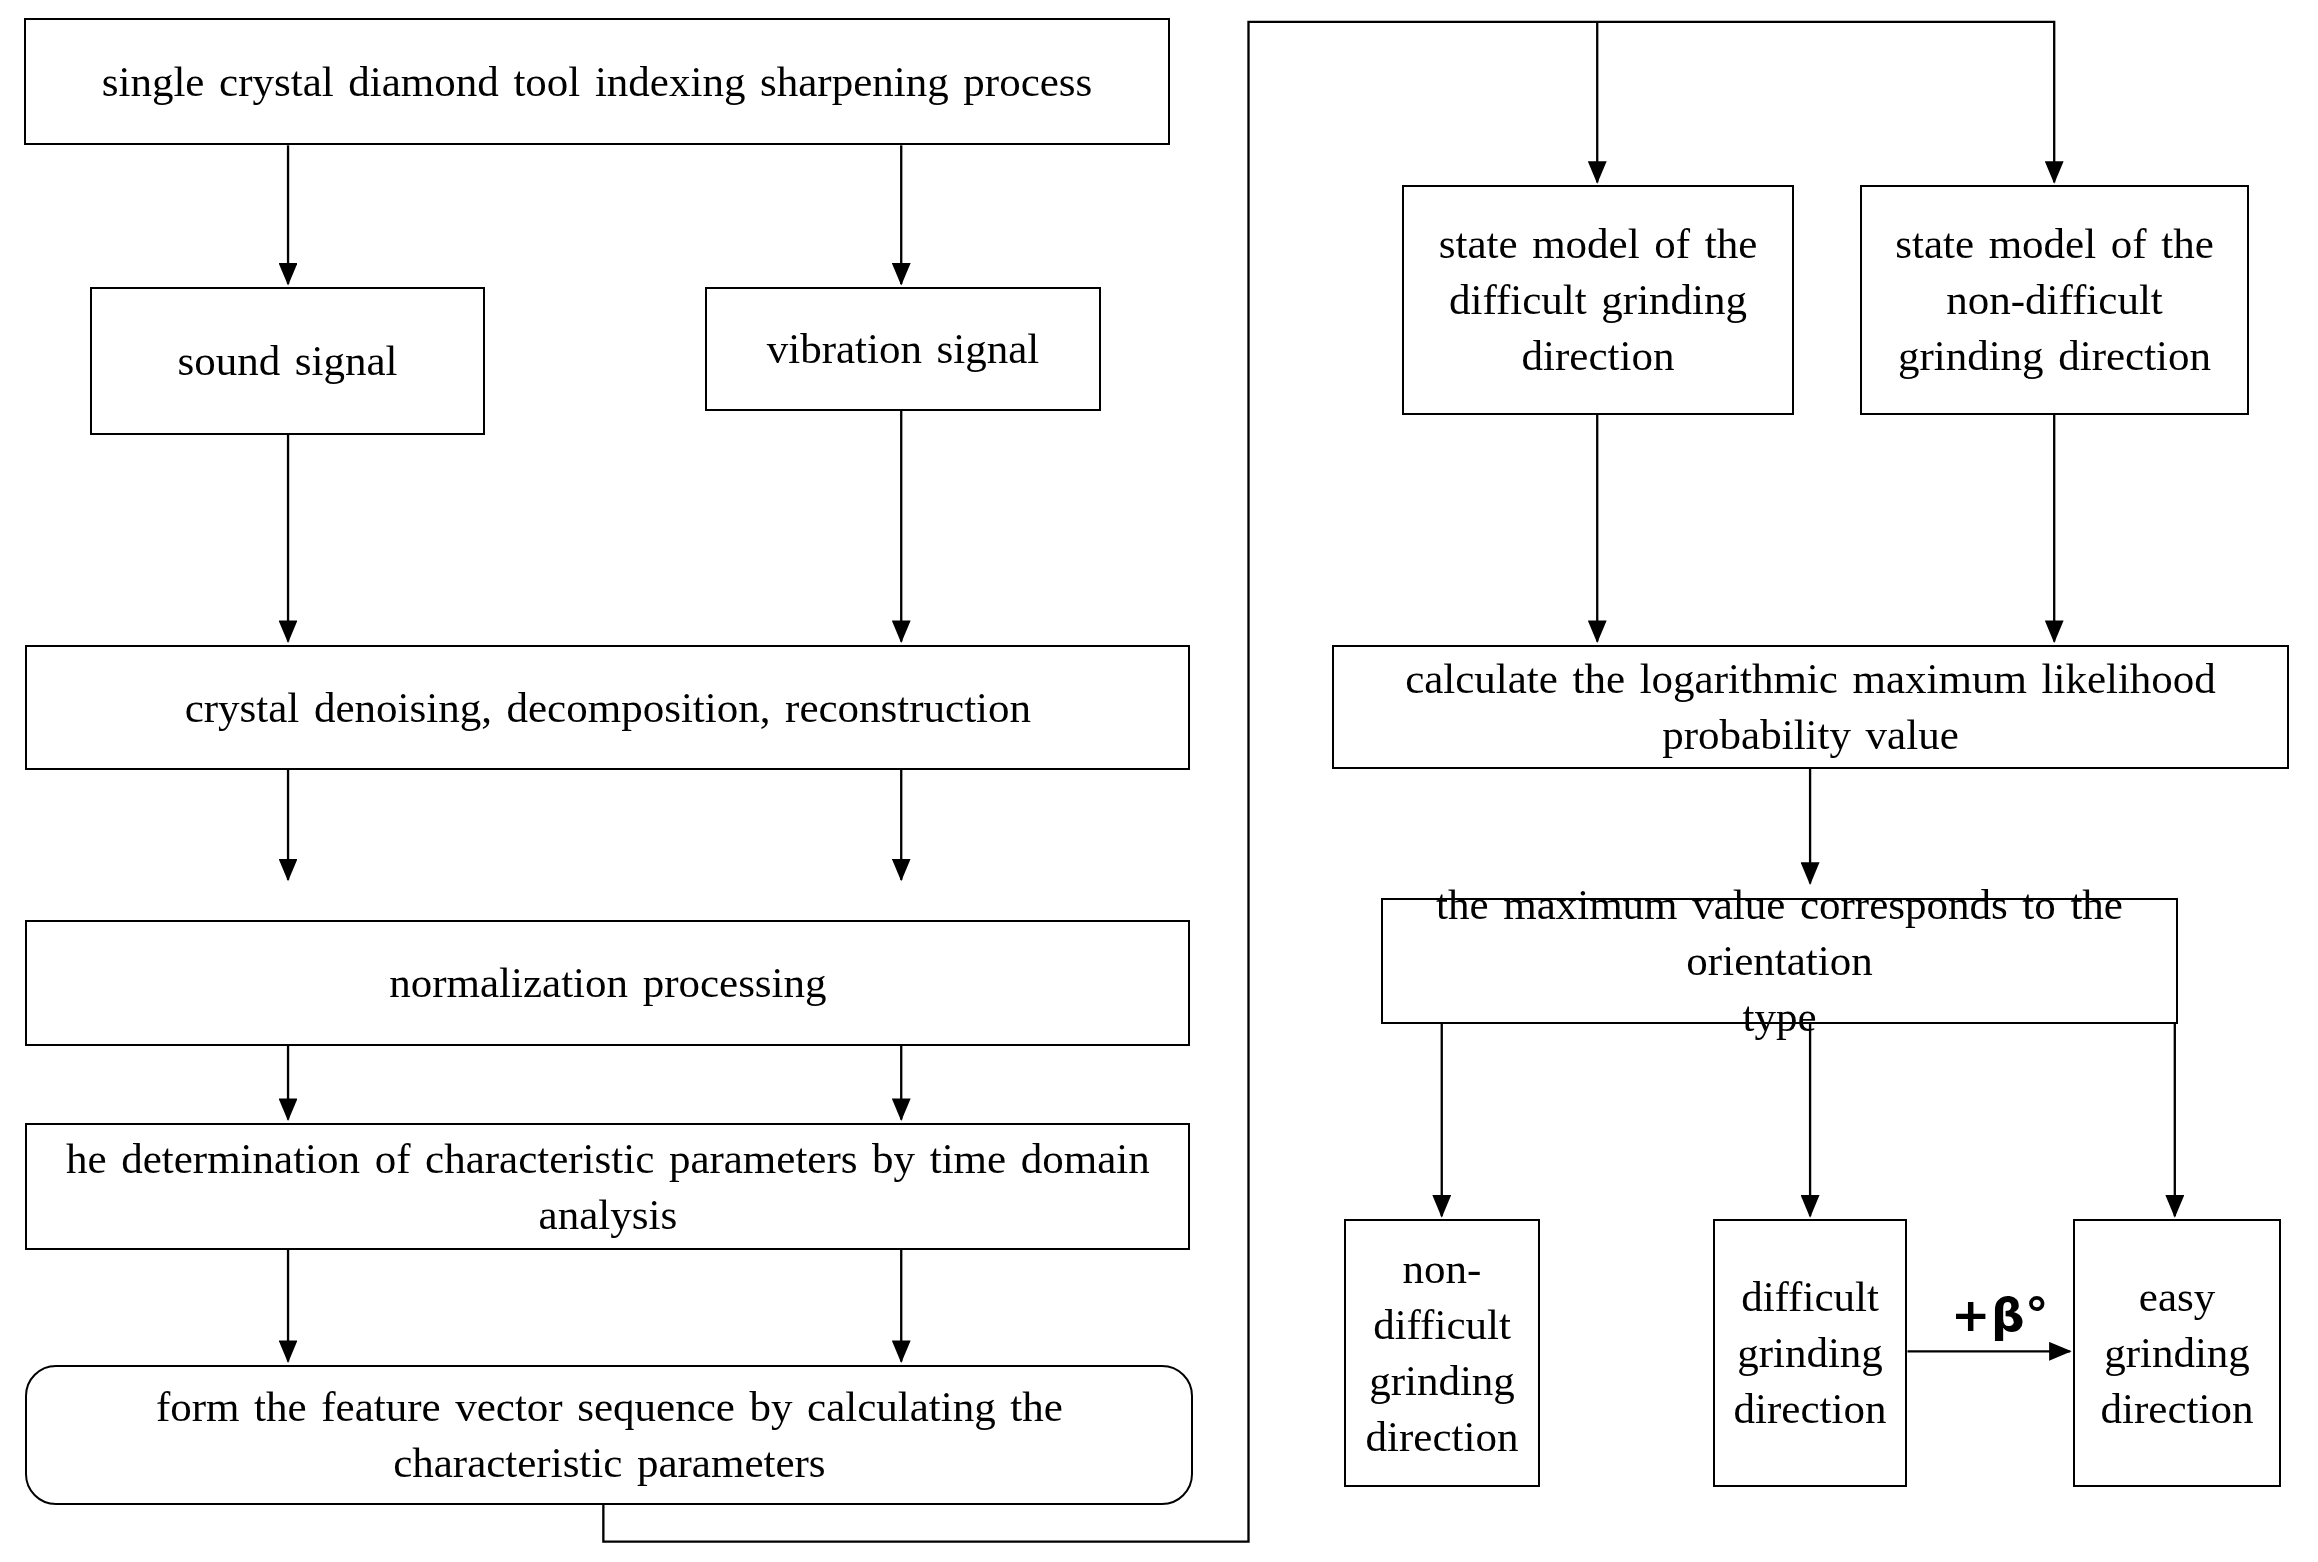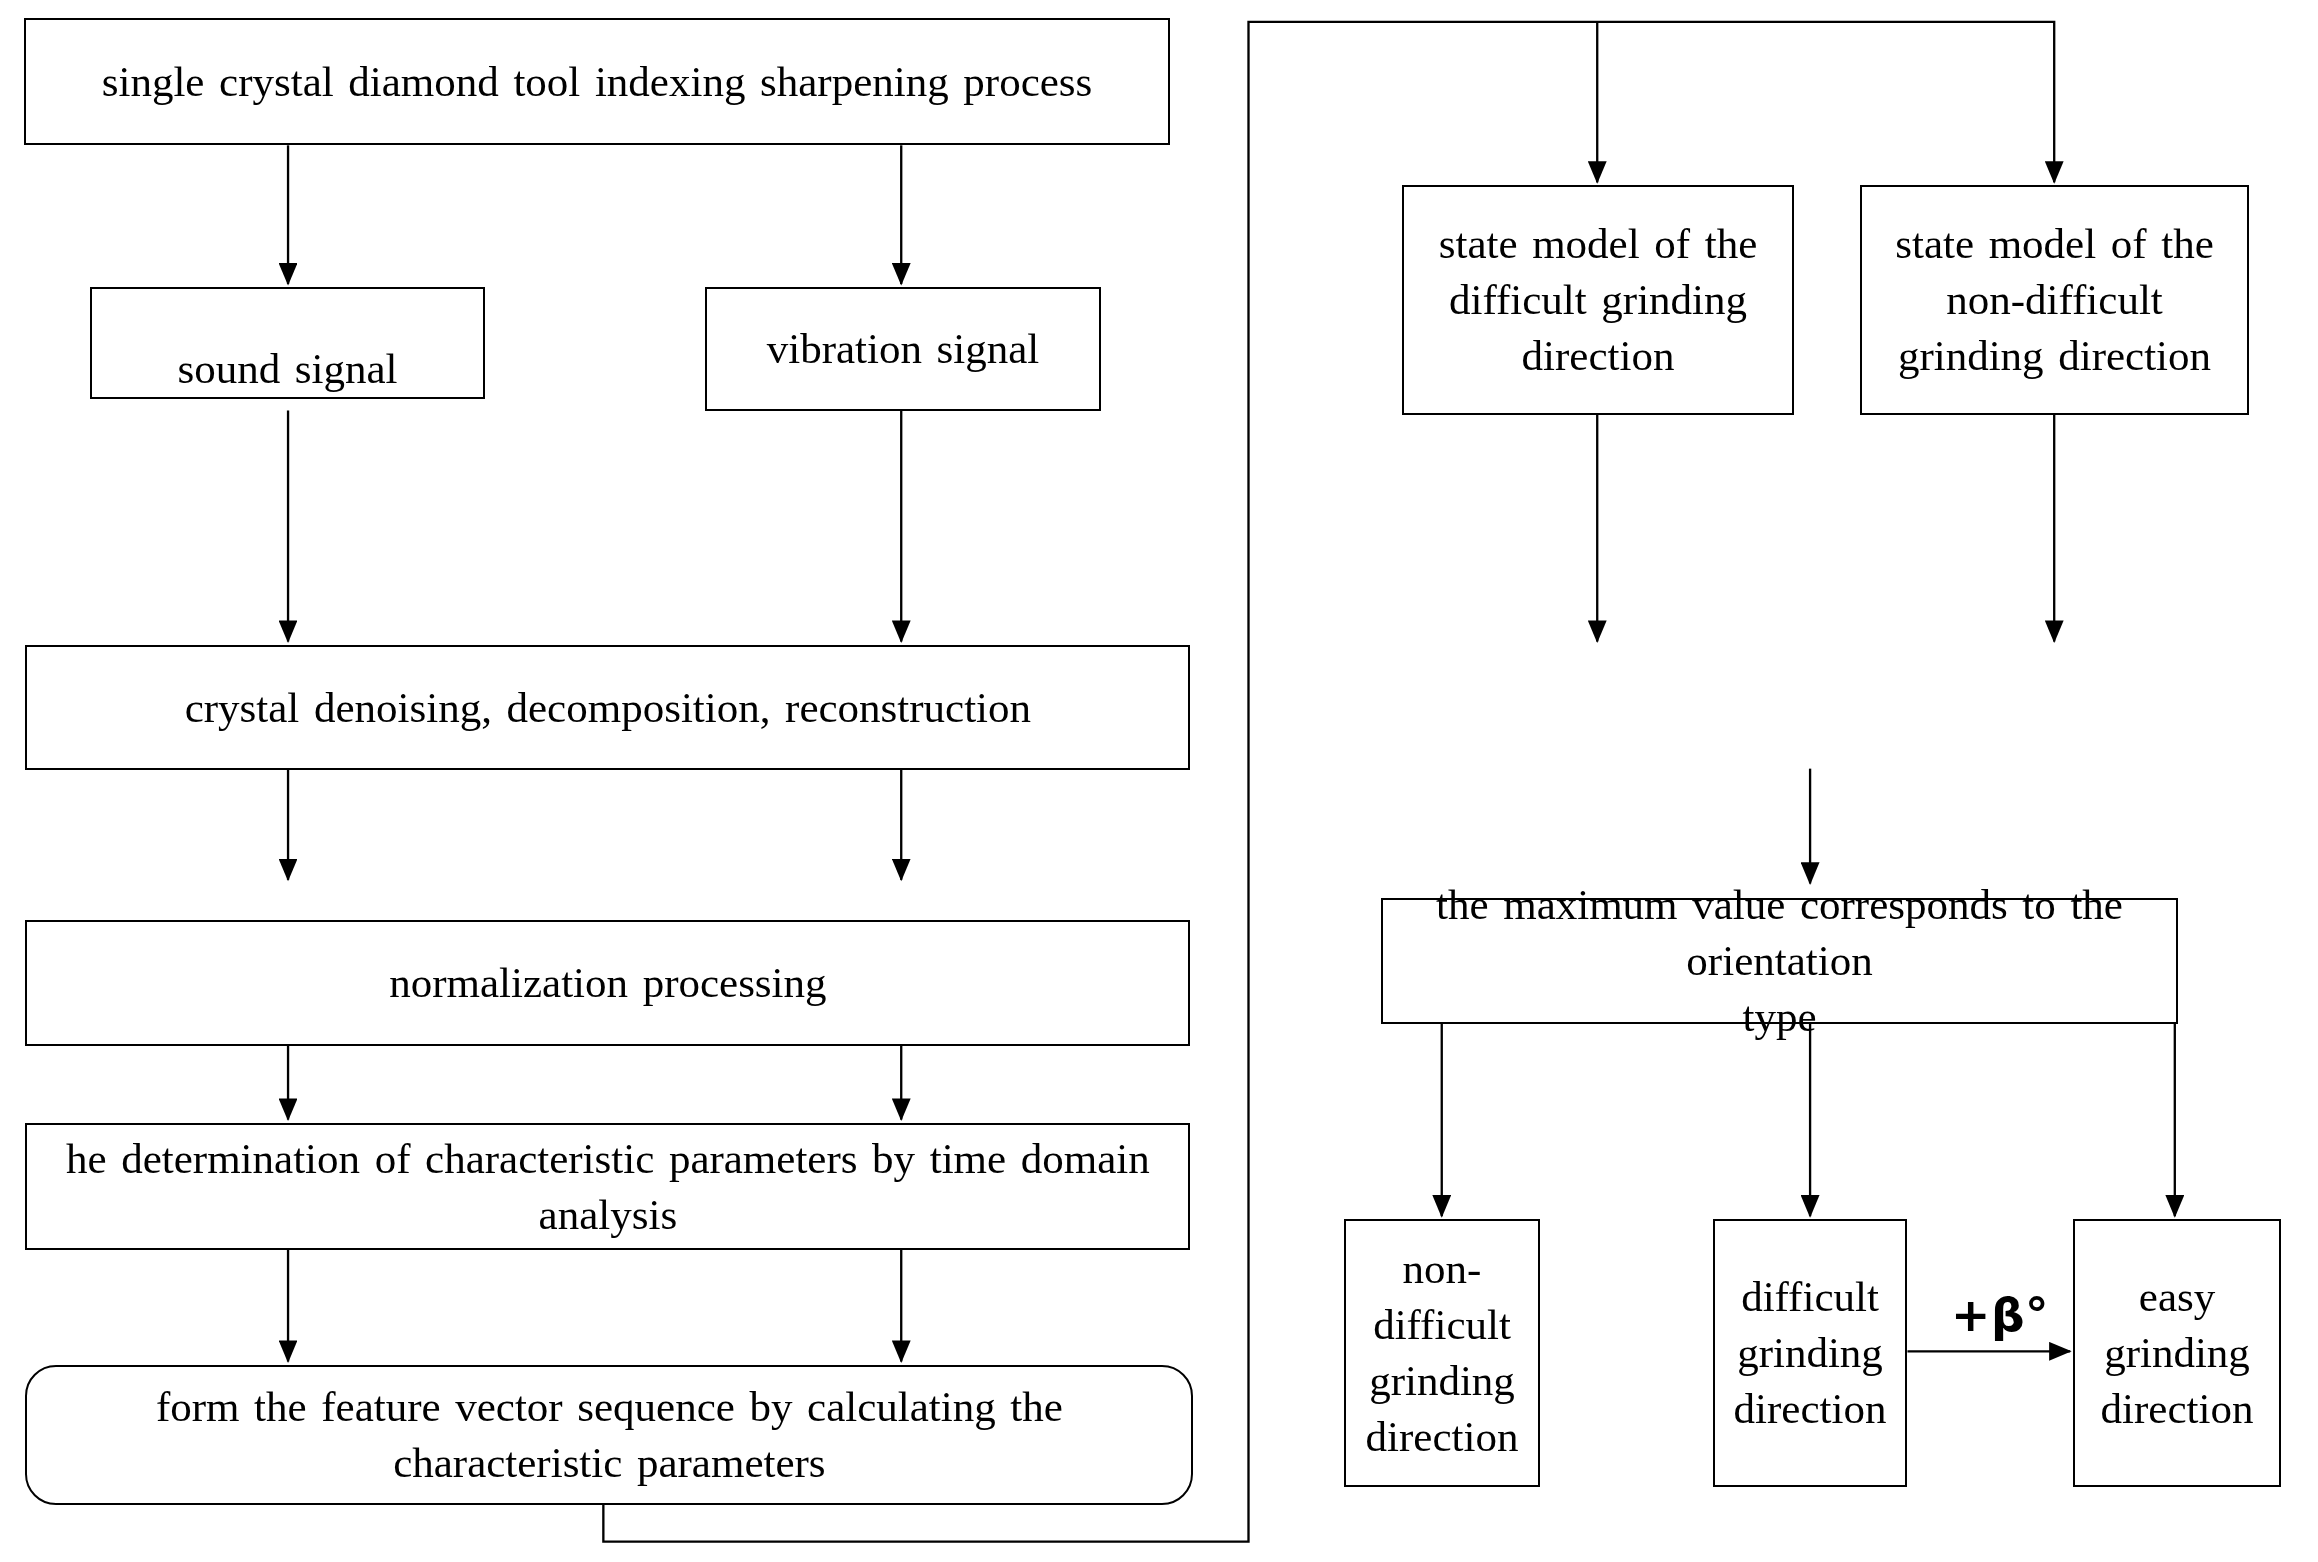--- a/index.html
+++ b/index.html
@@ -40,21 +40,21 @@
     font-size: 43px;
   }
   .node .txt {
     white-space: pre-line;
     line-height: 1.3;
     word-spacing: 0.09em;
     padding: 0 7.3px;
   }
   
   #n-sharpening      { left: 24px;   top: 18px;   width: 1146px; height: 127px; }
-  #n-sound           { left: 90px;  top: 287px;  width: 395px;  height: 112px; align-items: flex-end; }
+  #n-sound           { left: 90px;  top: 287px;  width: 395px;  height: 148px; }
   #n-vibration       { left: 705px;  top: 287px;  width: 396px;  height: 124px; }
   #n-wavelet         { left: 25.4px;   top: 645px;  width: 1165px; height: 125px; }
   #n-normalization   { left: 25.4px;   top: 920px; width: 1165px; height: 126px; }
   #n-determination   { left: 25.4px;   top: 1123px; width: 1165px; height: 127px; }
   #n-feature         { left: 25.4px;   top: 1365px; width: 1168px; height: 140px; border-radius: 31px; }
   #n-state-difficult    { left: 1402px; top: 185px;  width: 392px;  height: 230px; }
   #n-state-nondifficult { left: 1860px; top: 185px;  width: 389px;  height: 230px; }
   #n-likelihood      { left: 1332px; top: 645px;  width: 957px; height: 124px; }
   #n-maximum         { left: 1381px; top: 886px; width: 797px; height: 126px; margin-top: 12px; }
   #n-nondiff-dir     { left: 1344px; top: 1219px; width: 196px;  height: 268px; }
@@ -143,20 +143,24 @@
 difficult grinding
 direction</span>
   </div>
 
   <div class="node" id="n-state-nondifficult">
     <span class="txt">state model of the
 non-difficult
 grinding direction</span>
   </div>
 
+  <div class="node" id="n-likelihood">
+    <span class="txt">calculate the logarithmic maximum likelihood
+probability value</span>
+  </div>
 
   <div class="node" id="n-maximum">
     <span class="txt">the maximum value corresponds to the orientation
 type</span>
   </div>
 
   <div class="node" id="n-nondiff-dir">
     <span class="txt">non-
 difficult
 grinding

